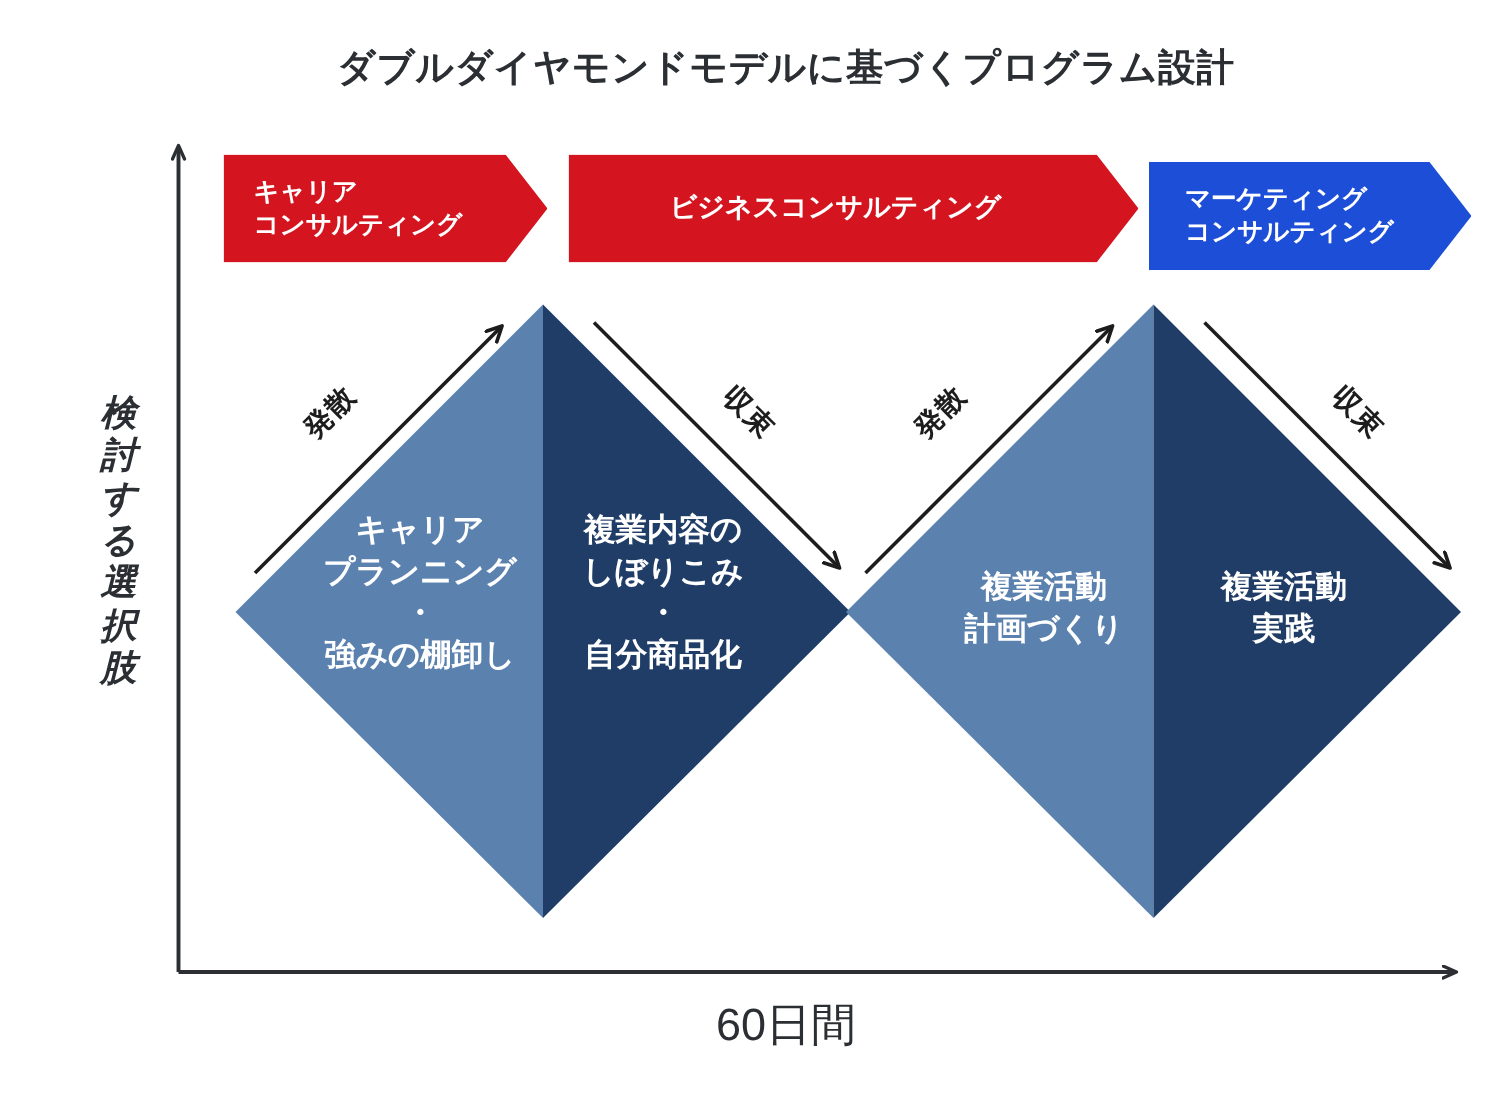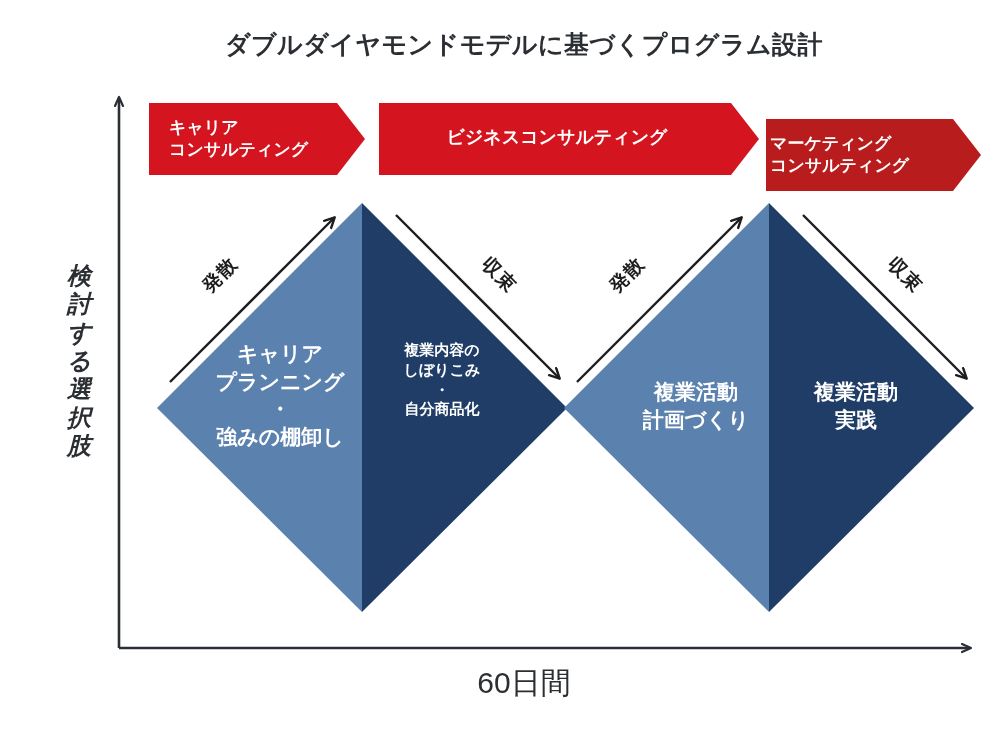--- a/index.html
+++ b/index.html
@@ -66,27 +66,26 @@
     background: #D4141E;
     clip-path: polygon(0 0, calc(100% - 28px) 0, 100% 50%, calc(100% - 28px) 100%, 0 100%);
   }
   #banner-1 {
     left: 355px; top: 103px; width: 380px; height: 72px;
     justify-content: center;
     padding-right: 24px;
     font-size: 18px;
     background: #D4141E;
     clip-path: polygon(0 0, calc(100% - 28px) 0, 100% 50%, calc(100% - 28px) 100%, 0 100%);
-    font-family: Liberation Mono, monospace;
   }
   #banner-2 {
-    left: 742px; top: 119px; width: 215px; height: 72px;
-    padding-left: 4px;
+    left: 742px; top: 108px; width: 215px; height: 72px;
+    padding-left: 24px;
     font-size: 17px;
-    background: #b91c1c;
+    background: #1d4ed8;
     clip-path: polygon(0 0, calc(100% - 28px) 0, 100% 50%, calc(100% - 28px) 100%, 0 100%);
   }
 
   
   #y-axis-label {
     position: absolute;
     left: 34px;
     top: 262px;
     width: 42px;
     font-size: 24px;
@@ -112,21 +111,21 @@
   .half-label {
     position: absolute;
     color: #ffffff;
     font-weight: bold;
     text-align: center;
     line-height: 1.32;
     white-space: pre-line;
     pointer-events: none;
   }
   #half-label-0 { left: 176px; top: 340px; width: 160px; font-size: 21px; }
-  #half-label-1 { left: 342px; top: 340px; width: 152px; font-size: 15px; }
+  #half-label-1 { left: 342px; top: 340px; width: 152px; font-size: 21px; }
   #half-label-2 { left: 592px; top: 378px; width: 160px; font-size: 21px; }
   #half-label-3 { left: 756px; top: 378px; width: 152px; font-size: 21px; }
 
   
   .flow-label {
     position: absolute;
     font-size: 19px;
     font-weight: bold;
     color: #1d1d1d;
     letter-spacing: 1px;

